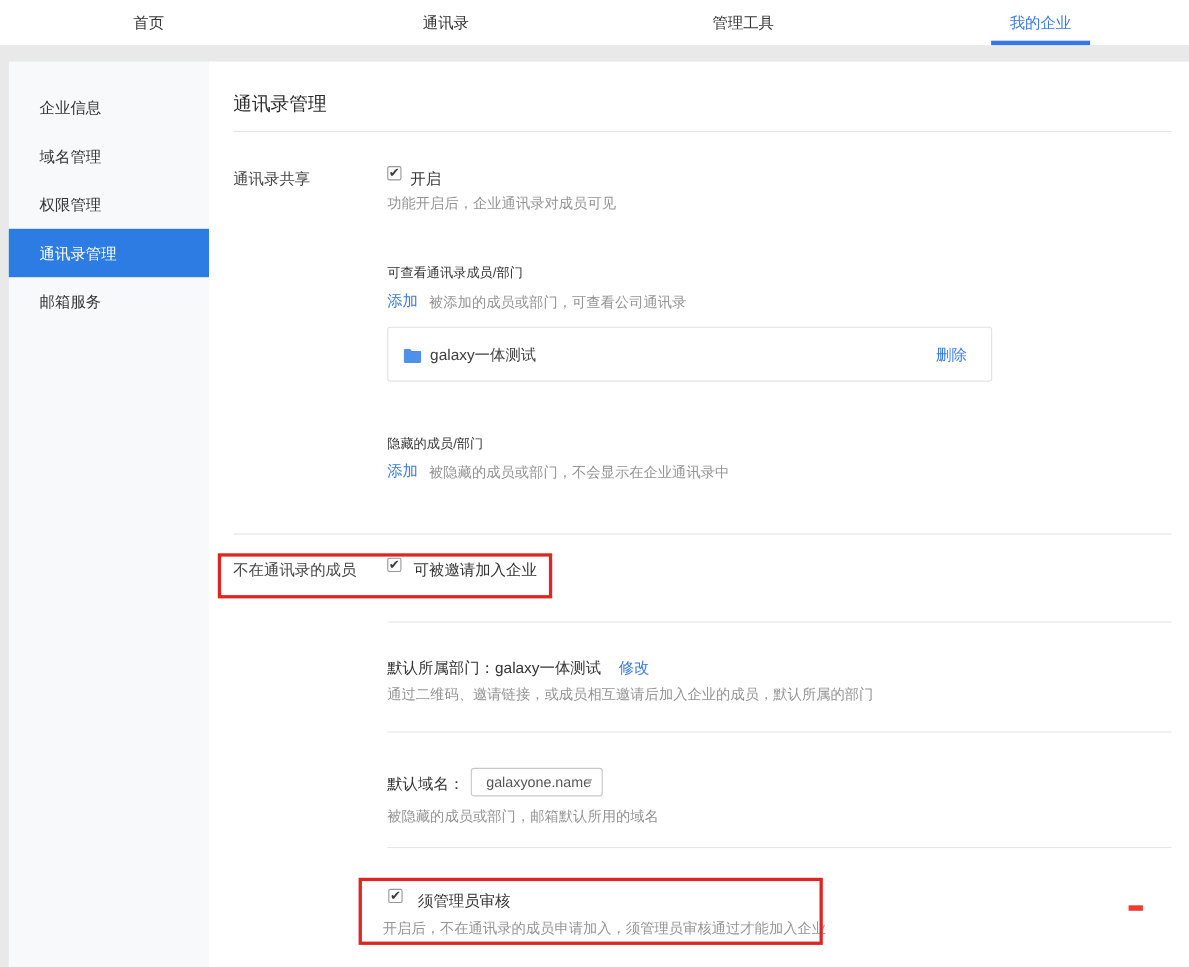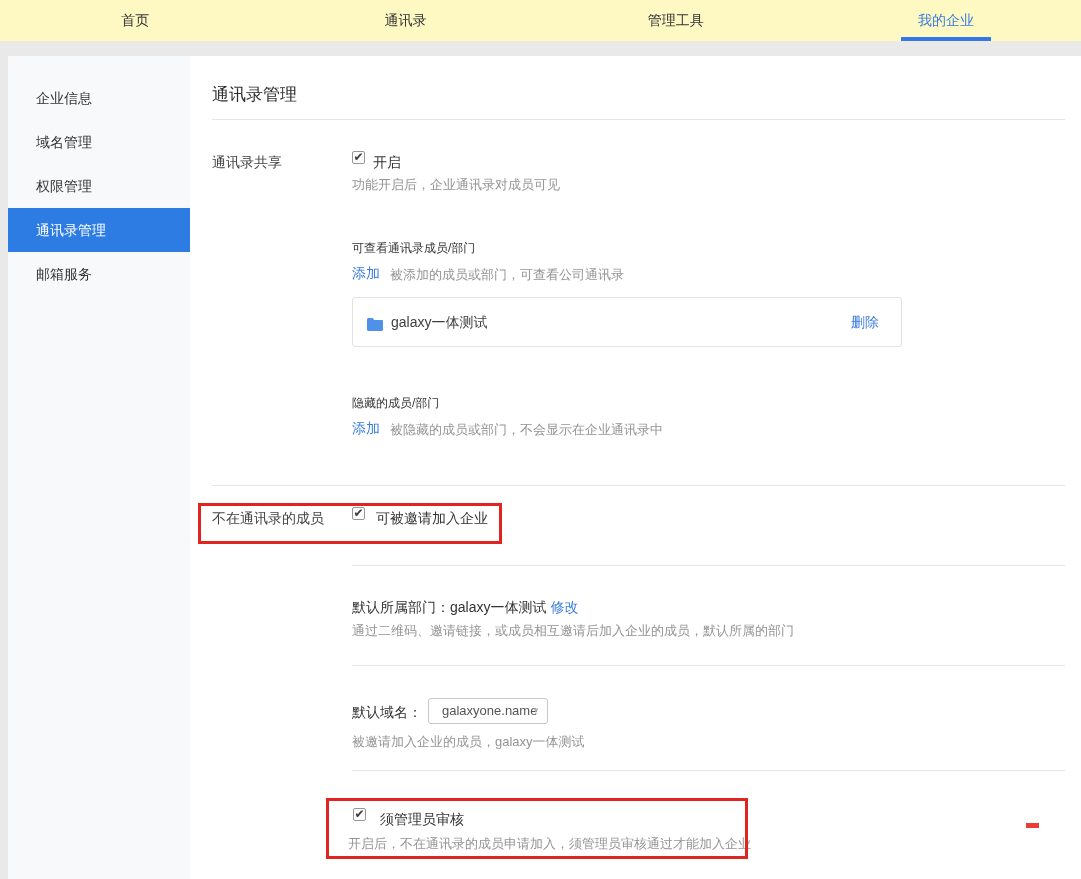--- a/index.html
+++ b/index.html
@@ -1,20 +1,20 @@
 <!DOCTYPE html>
 <html><head>
 <meta charset="utf-8">
 <style>
   * { margin:0; padding:0; box-sizing:border-box; }
   html,body { width:1081px; height:879px; overflow:hidden; }
   body { background:#e9e9e9; font-family:"Liberation Sans","DejaVu Sans",sans-serif; color:#333; }
 
   
-  .navbar { position:absolute; left:0; top:0; width:1081px; height:41px; background:#fef9c3; display:flex; }
+  .navbar { position:absolute; left:0; top:0; width:1081px; height:41px; background:#ffffff; display:flex; }
   .nav-item { flex:1; text-align:center; line-height:41px; font-size:14px; color:#333; cursor:pointer; position:relative; }
   .nav-item.active { color:#3a7ce2; }
   .nav-underline { position:absolute; left:50%; transform:translateX(-50%); bottom:0; width:90px; height:4px; background:#3576e8; }
 
   
   .sidebar { position:absolute; left:8px; top:56px; width:182px; bottom:0; background:#f8f9fb; padding-top:20px; }
   .side-item { height:44px; line-height:44px; padding-left:28px; font-size:14px; color:#333; cursor:pointer; }
   .side-item.active { background:#2d7ce4; color:#fff; }
 
   
@@ -30,21 +30,21 @@
   .checkbox { position:absolute; width:13px; height:13px; border:1px solid #979797; border-radius:2px;
               background:#fcfcfc; text-align:center; cursor:pointer; }
   .checkbox .tick { display:block; font-size:12px; line-height:12px; margin-top:-1px; color:#3d3d3d; font-weight:bold; }
 
   .member-box { left:162px; top:241px; width:550px; height:50px; border:1px solid #e2e2e2; border-radius:3px; background:#fff; }
   .member-box .folder { position:absolute; left:14px; top:19px; }
   .member-box .mname { position:absolute; left:38px; top:0; line-height:48px; font-size:14px; color:#3f3f3f; }
   .member-box .mdel { position:absolute; right:22px; top:0; line-height:48px; }
 
   .dept-row { left:162px; top:541px; font-size:14px; color:#333; line-height:20px; }
-  .dept-row .link { margin-left:4px; }
+  .dept-row .link { margin-left:16px; }
 
   .select { left:238px; top:642px; width:120px; height:26px; border:1px solid #c8c8c8; border-radius:3px;
             background:#fff; font-size:13px; color:#555; line-height:24px; padding-left:13px; cursor:pointer; }
   .select .arrow { position:absolute; right:7px; top:0; line-height:24px; font-size:8px; color:#b0b0b0; }
 
   .annotation { position:absolute; border:3px solid #e02521; pointer-events:none; }
   .red-dash { position:absolute; left:836px; top:767px; width:13px; height:5px; background:#ee3b33; pointer-events:none; }
 </style>
 </head>
 <body>
@@ -113,21 +113,21 @@
   </div>
   <div class="abs hint" style="left:162px; top:566px;">通过二维码、邀请链接，或成员相互邀请后加入企业的成员，默认所属的部门</div>
 
   <div class="divider" style="left:162px; top:609px;"></div>
 
   <div class="abs lbl" style="left:162px; top:646px; color:#333;">默认域名：</div>
   <div class="abs select">
     <span>galaxyone.name</span>
     <span class="arrow">▼</span>
   </div>
-  <div class="abs hint" style="left:162px; top:677px;">被邀请加入企业的成员，galaxy一体测试</div>
+  <div class="abs hint" style="left:162px; top:677px;">被隐藏的成员或部门，邮箱默认所用的域名</div>
 
   <div class="divider" style="left:162px; top:714px;"></div>
 
   <span class="checkbox" style="left:163px; top:752px;">
       <span class="tick">✔</span>
     </span>
   <div class="abs lbl" style="left:190px; top:753px; color:#333;">须管理员审核</div>
   <div class="abs hint" style="left:158px; top:779px;">开启后，不在通讯录的成员申请加入，须管理员审核通过才能加入企业</div>
   <div class="annotation" style="left:136px; top:742px; width:422px; height:61px;"></div>
 

